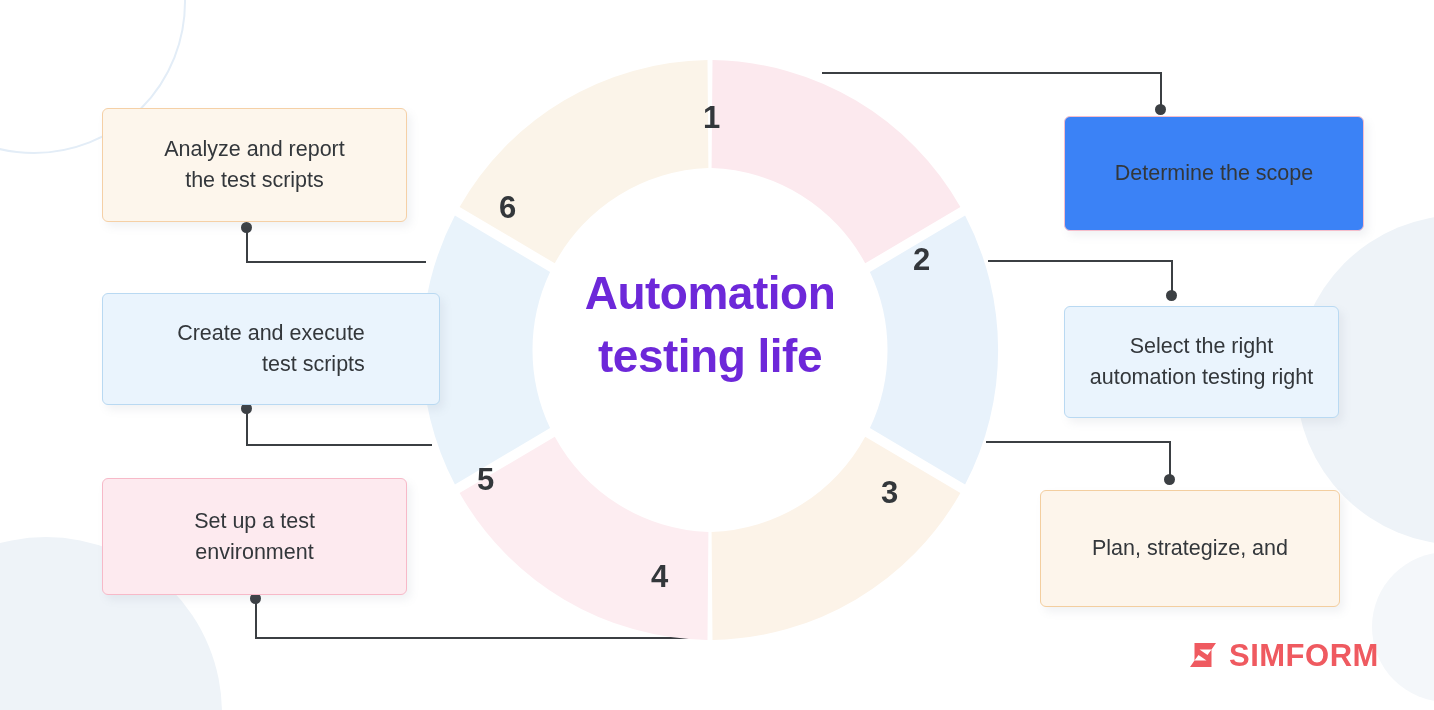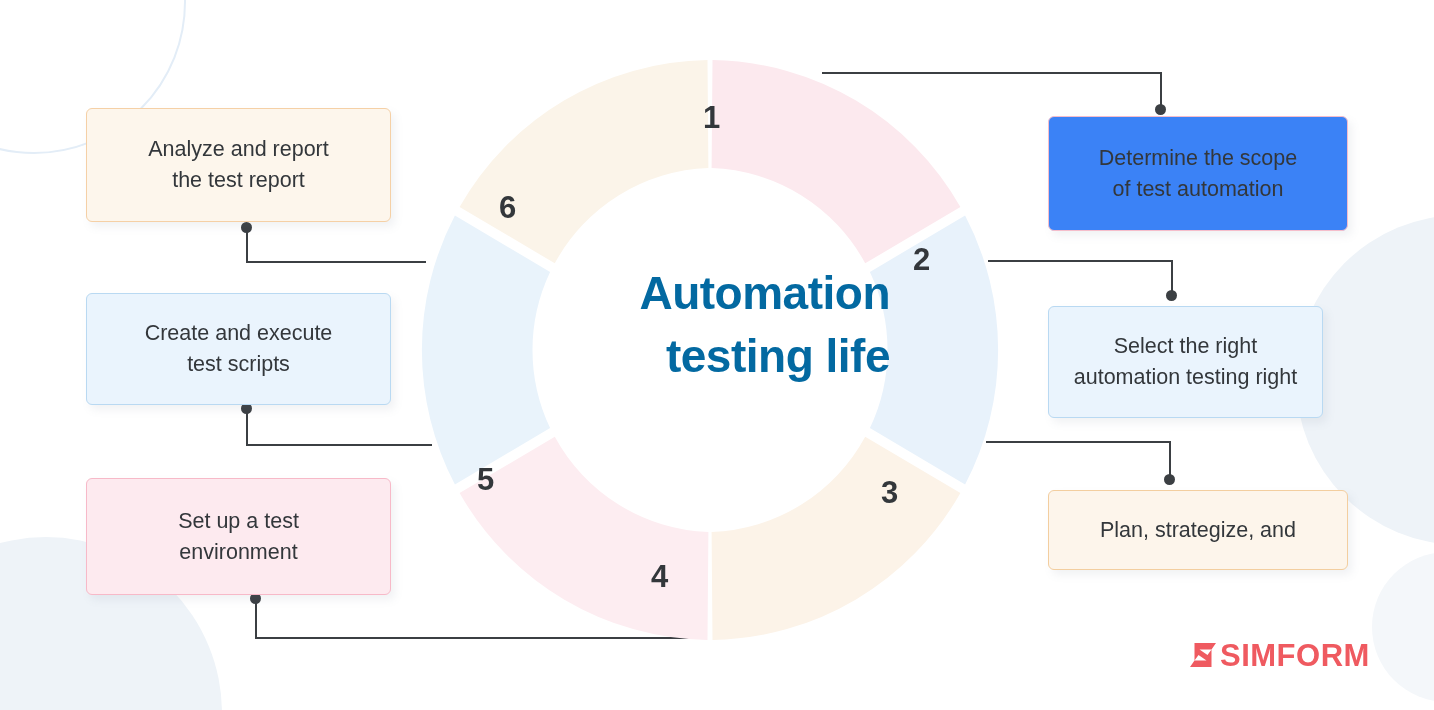--- a/index.html
+++ b/index.html
@@ -73,42 +73,43 @@
     line-height: 1;
     letter-spacing: 0px;
     user-select: none;
   }
 
   #center-title {
     position: absolute;
     left: 530px;
     top: 262px;
     width: 360px;
-    text-align: right;
+    text-align: center;
     font-size: 46px;
     line-height: 1.38;
     font-weight: bold;
-    color: #0369a1;
+    color: #6d28d9;
     letter-spacing: -0.5px;
   }
 
   
   .box {
     position: absolute;
     box-sizing: border-box;
     border-radius: 6px;
     display: flex;
     align-items: center;
     justify-content: center;
     text-align: center;
     font-size: 21.5px;
     line-height: 1.42;
     color: #33373b;
     padding: 8px 14px;
     box-shadow: 4px 5px 9px rgba(120,130,150,0.10);
+    margin-left: 16px;
   }
 
   
   .ln {
     position: absolute;
     background: #3b3f43;
   }
   .ln-h { height: 2px; }
   .ln-v { width: 2px; }
   .dot {
@@ -119,20 +120,21 @@
     background: #3b3f43;
   }
 
   
   #logo {
     position: absolute;
     left: 1186px;
     top: 638px;
     display: flex;
     align-items: center;
+    gap: 9px;
   }
   #logo-text {
     font-size: 31px;
     font-weight: bold;
     letter-spacing: 0.5px;
     color: #ef5a60;
     line-height: 1;
   }
 </style>
 </head>
@@ -191,55 +193,54 @@
   </div>
 
   <div id="center-title">
     <div>Automation</div>
     <div>testing life</div>
   </div>
 
   <div class="box" style="left:1048px; top:116px; width:300px; height:115px; background:#3b82f6; border:1.5px solid #f5bdcb;">
     <div>
       <div>Determine the scope</div>
-      <div>of test automation</div>
     </div>
   </div>
 
   <div class="box" style="left:1048px; top:306px; width:275px; height:112px; background:#eaf4fd; border:1.5px solid #b9d9f2;">
     <div>
       <div>Select the right</div>
       <div>automation testing right</div>
     </div>
   </div>
 
-  <div class="box" style="left:1048px; top:490px; width:300px; height:80px; background:#fdf5eb; border:1.5px solid #f3ce9f;">
+  <div class="box" style="left:1024px; top:490px; width:300px; height:117px; background:#fdf5eb; border:1.5px solid #f3ce9f;">
     <div>
       <div>Plan, strategize, and</div>
     </div>
   </div>
 
   <div class="box" style="left:86px; top:478px; width:305px; height:117px; background:#fdeaef; border:1.5px solid #f7b9c8;">
     <div>
       <div>Set up a test</div>
       <div>environment</div>
     </div>
   </div>
 
-  <div class="box" style="left:86px; top:293px; width:305px; height:112px; background:#eaf4fd; border:1.5px solid #b9d9f2;">
+  <div class="box" style="left:86px; top:293px; width:338px; height:112px; background:#eaf4fd; border:1.5px solid #b9d9f2;text-align:right;">
     <div>
       <div>Create and execute</div>
       <div>test scripts</div>
     </div>
   </div>
 
   <div class="box" style="left:86px; top:108px; width:305px; height:114px; background:#fdf6ec; border:1.5px solid #f5d0a6;">
     <div>
       <div>Analyze and report</div>
-      <div>the test report</div>
+      <div>the test scripts</div>
     </div>
   </div>
 
   <div id="logo">
     <svg width="34" height="34" viewBox="0 0 34 34">
       <path d="M8.5 5 L30 5 L25.5 11.5 L13.5 11.5 L21.5 17 L25.5 11.5 L25.5 29 L4 29 L8.5 22.5 L20.5 22.5 L12.5 17 L8.5 22.5 Z" fill="#ef5a60"></path>
     </svg>
     <span id="logo-text" style="color: rgb(239, 90, 96);">SIMFORM</span>
   </div>
 

